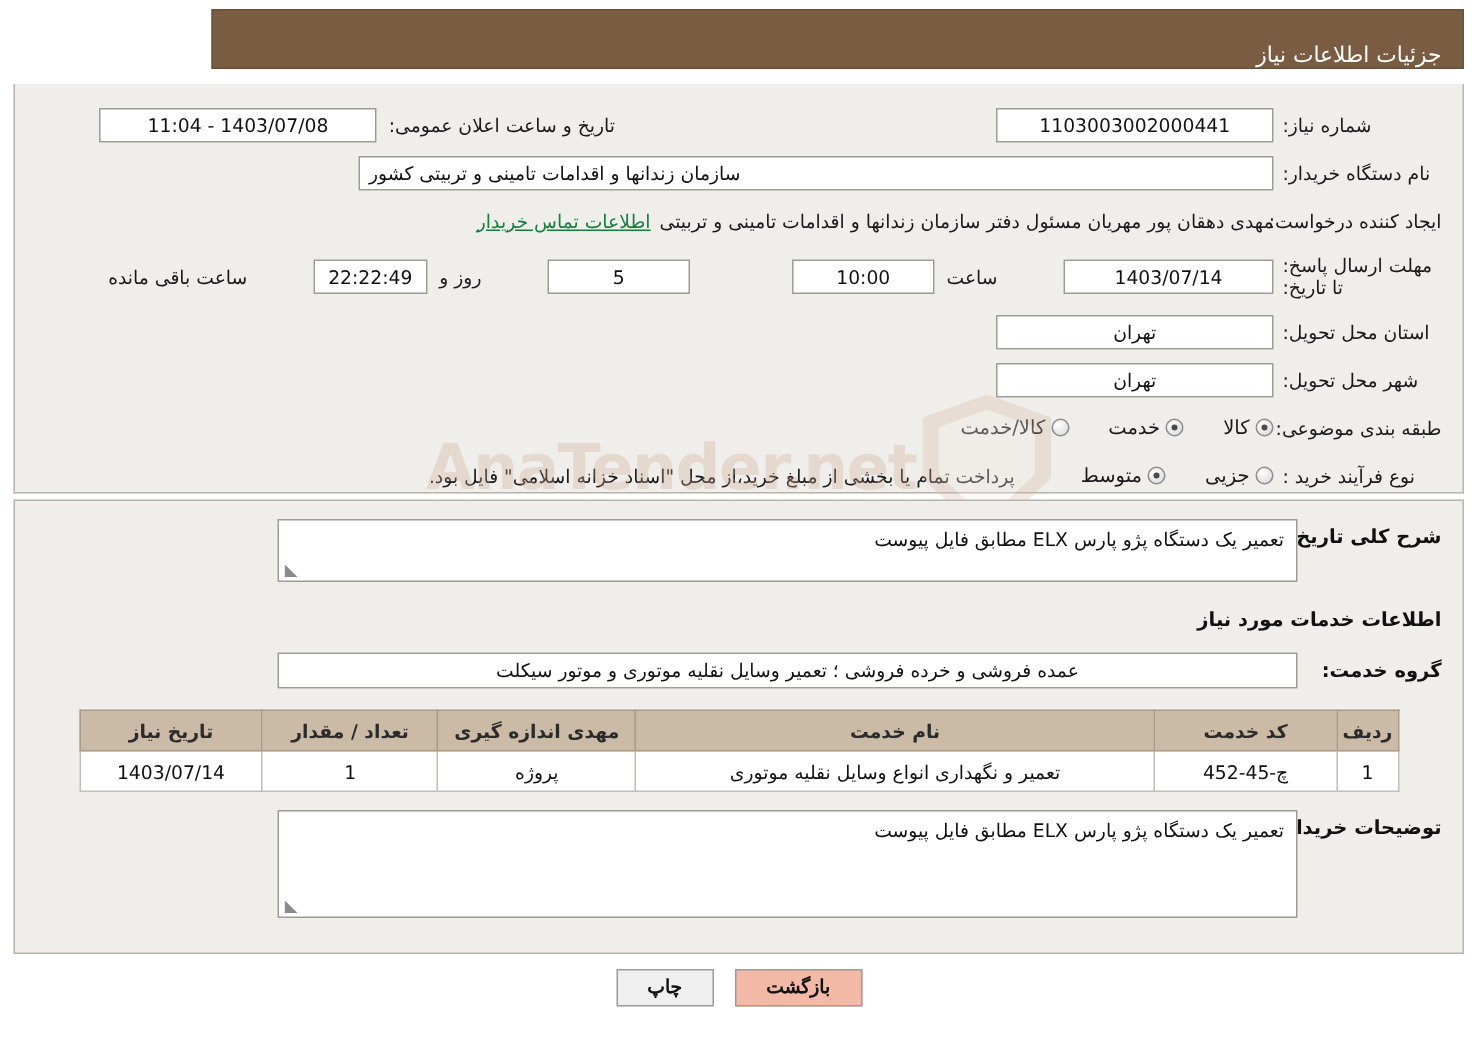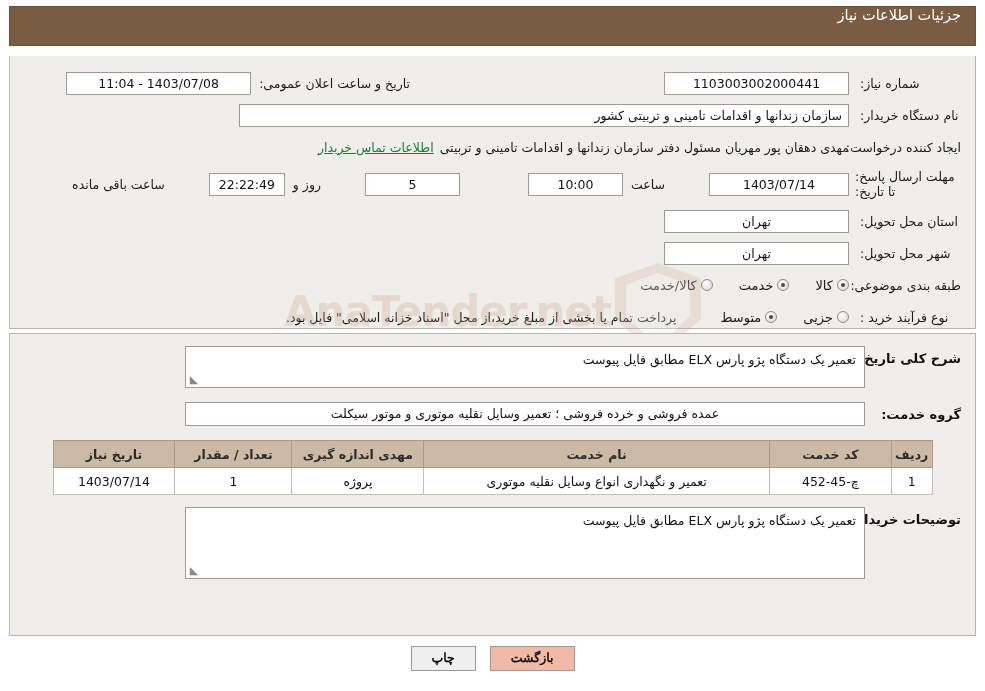--- a/index.html
+++ b/index.html
@@ -14,25 +14,25 @@
     position: relative;
     width: 985px; height: 691px;
     overflow: hidden;
     background: #ffffff;
   }
 
   
   .header {
     position: absolute;
     top: 6px; right: 9px;
-    width: 967px; height: 40px;
+    width: 835px; height: 40px;
     background: #7a5c43;
     border: 1px solid #6b5038;
     display: flex;
-    align-items: flex-start;
+    align-items: flex-end;
     justify-content: flex-start;
     padding: 0 14px;
   }
   .header-title {
     color: #ffffff;
     font-size: 14.5px;
     font-weight: normal;
   }
 
   
@@ -56,36 +56,36 @@
   }
   .lbl {
     font-size: 12.5px;
     color: #1a1a1a;
     text-align: left;
     white-space: nowrap;
     flex: 0 0 auto;
   }
   .lbl-w {
     width: 112px;
-    padding-left: 11px;
+    padding-left: 6px;
   }
   .fld {
     background: #ffffff;
     border: 1px solid #9f9b93;
     height: 23px;
     line-height: 21px;
     font-size: 12.5px;
     color: #111;
     padding: 0 6px;
     text-align: center;
     overflow: hidden;
     white-space: nowrap;
     margin-left: 36px;
   }
-  .fld.right { text-align: right; }
+  .fld.right { text-align: left; }
   .small-lbl {
     font-size: 12.5px;
     color: #1a1a1a;
     padding: 0 8px;
     white-space: nowrap;
   }
   .link {
     color: #15803d;
     font-size: 12.5px;
     text-decoration: underline;
@@ -335,20 +335,23 @@
   <div class="lower">
 
     <div style="display:flex;align-items:flex-start;padding:12px 14px 0 14px;">
       <span class="sec-title" style="width:96px;padding-top:5px;">شرح کلی تاریخ:</span>
       <div class="textarea-box" style="width:680px;height:42px;">
         <span>تعمیر یک دستگاه پژو پارس ELX مطابق فایل پیوست</span>
         <span class="resize-grip">◣</span>
       </div>
     </div>
 
+    <div style="padding:14px 14px 0 14px;">
+      <span class="block-heading">اطلاعات خدمات مورد نیاز</span>
+    </div>
 
     <div style="display:flex;align-items:center;padding:14px 14px 0 14px;">
       <span class="sec-title" style="width:96px;">گروه خدمت:</span>
       <span class="fld" style="width:680px;height:24px;line-height:22px;">عمده فروشی و خرده فروشی ؛ تعمیر وسایل نقلیه موتوری و موتور سیکلت</span>
     </div>
 
     <div style="padding:14px 0 0 0;display:flex;justify-content:center;">
       <table class="needs">
         <thead>
           <tr>

